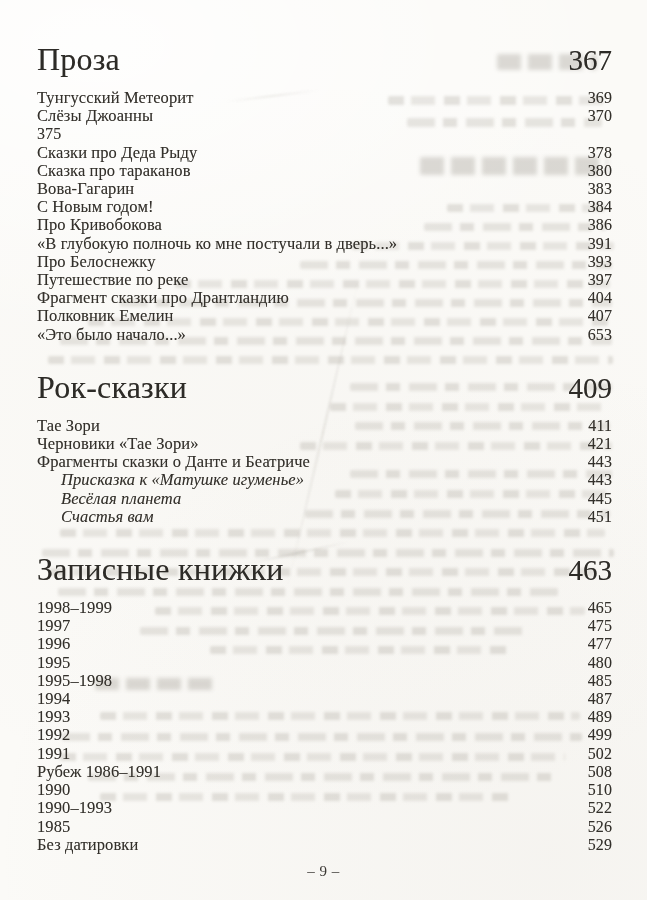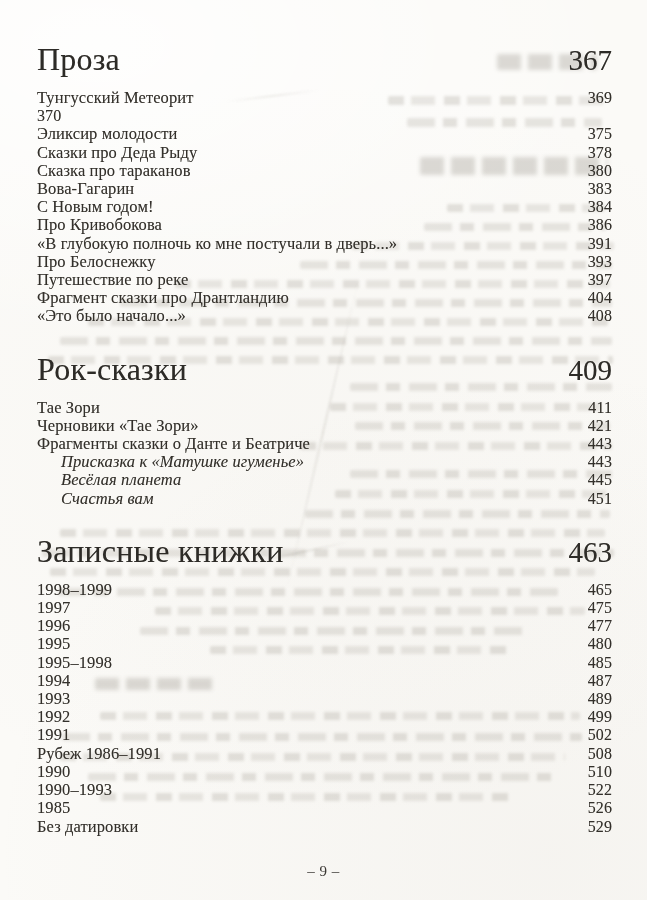--- a/index.html
+++ b/index.html
@@ -113,24 +113,24 @@
       <section class="toc-section">
         <div class="head-row">
           <span class="head-title">Проза</span>
           <span class="head-page">367</span>
         </div>
         <div class="toc-row">
           <span class="row-title">Тунгусский Метеорит</span>
           <span class="row-page">369</span>
         </div>
         <div class="toc-row">
+          <span class="row-title">Слёзы Джоанны</span>
           <span class="row-page">370</span>
         </div>
         <div class="toc-row">
-          <span class="row-title">Эликсир молодости</span>
           <span class="row-page">375</span>
         </div>
         <div class="toc-row">
           <span class="row-title">Сказки про Деда Рыду</span>
           <span class="row-page">378</span>
         </div>
         <div class="toc-row">
           <span class="row-title">Сказка про тараканов</span>
           <span class="row-page">380</span>
         </div>
@@ -156,22 +156,26 @@
         </div>
         <div class="toc-row">
           <span class="row-title">Путешествие по реке</span>
           <span class="row-page">397</span>
         </div>
         <div class="toc-row">
           <span class="row-title">Фрагмент сказки про Дрантландию</span>
           <span class="row-page">404</span>
         </div>
         <div class="toc-row">
+          <span class="row-title">Полковник Емелин</span>
+          <span class="row-page">407</span>
+        </div>
+        <div class="toc-row">
           <span class="row-title">«Это было начало...»</span>
-          <span class="row-page">408</span>
+          <span class="row-page">653</span>
         </div>
       </section>
       <section class="toc-section">
         <div class="head-row">
           <span class="head-title">Рок-сказки</span>
           <span class="head-page">409</span>
         </div>
         <div class="toc-row">
           <span class="row-title">Тае Зори</span>
           <span class="row-page">411</span>

